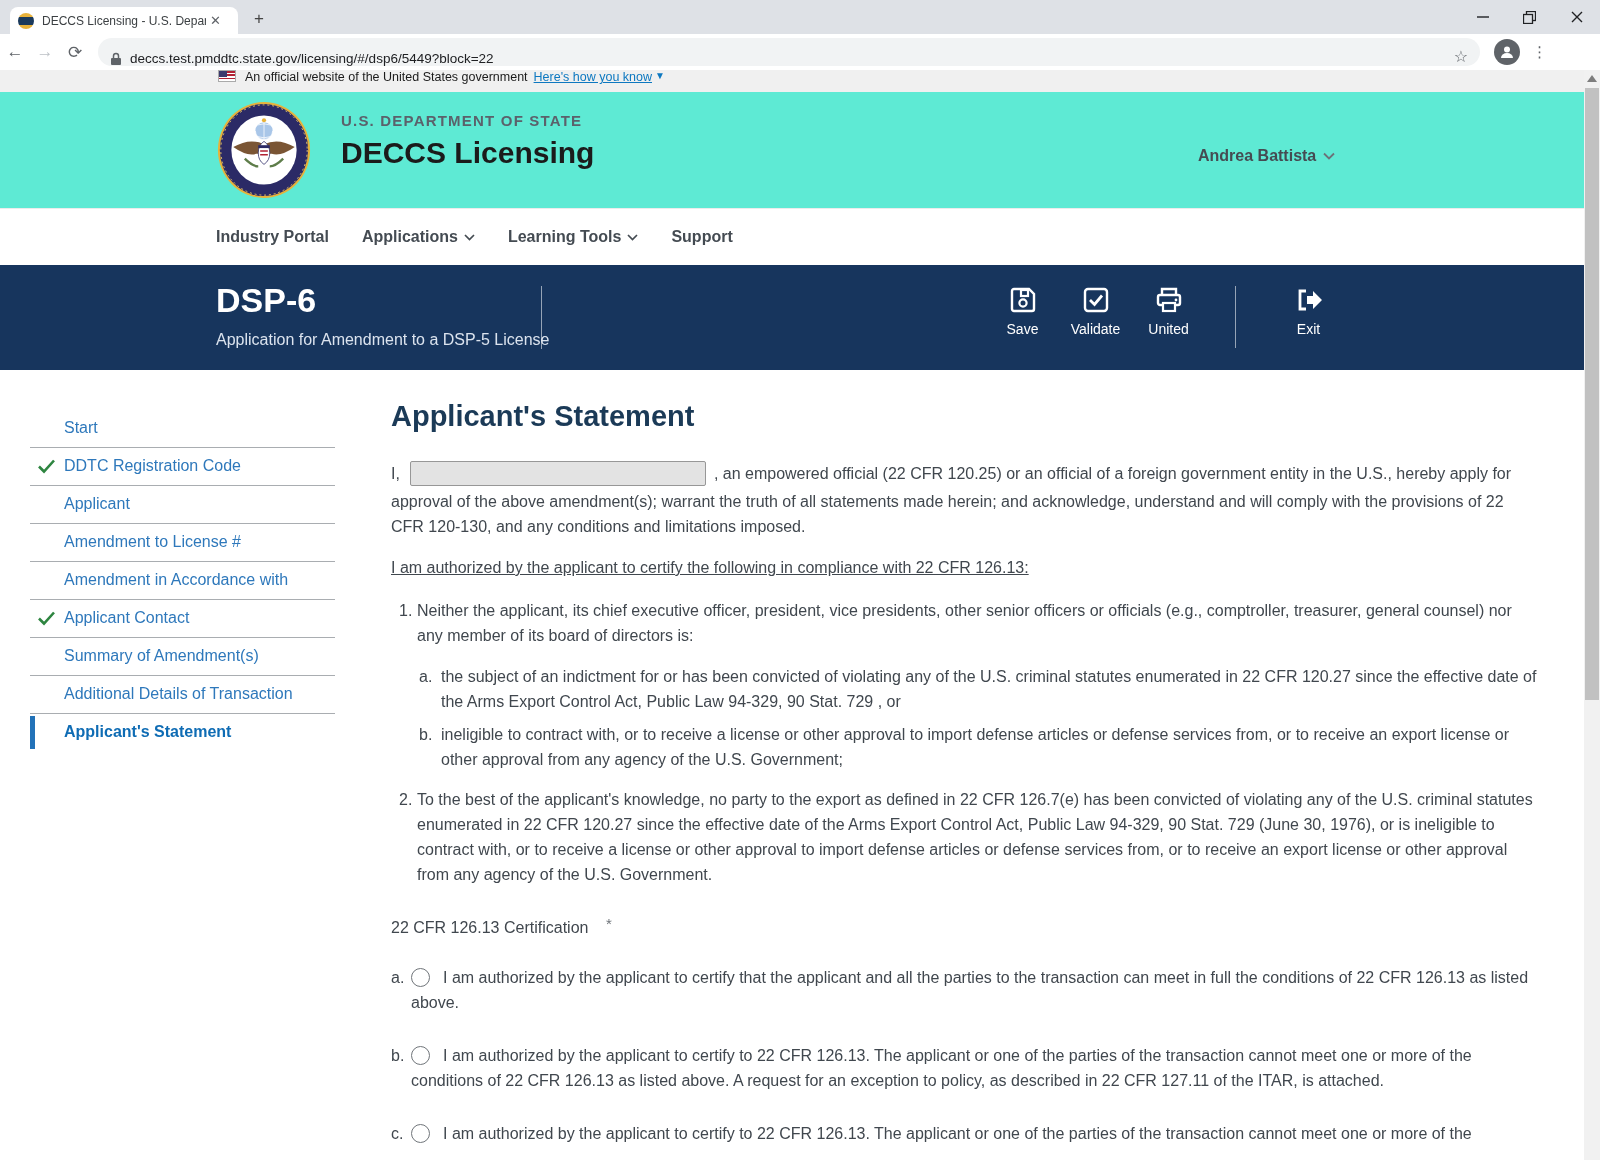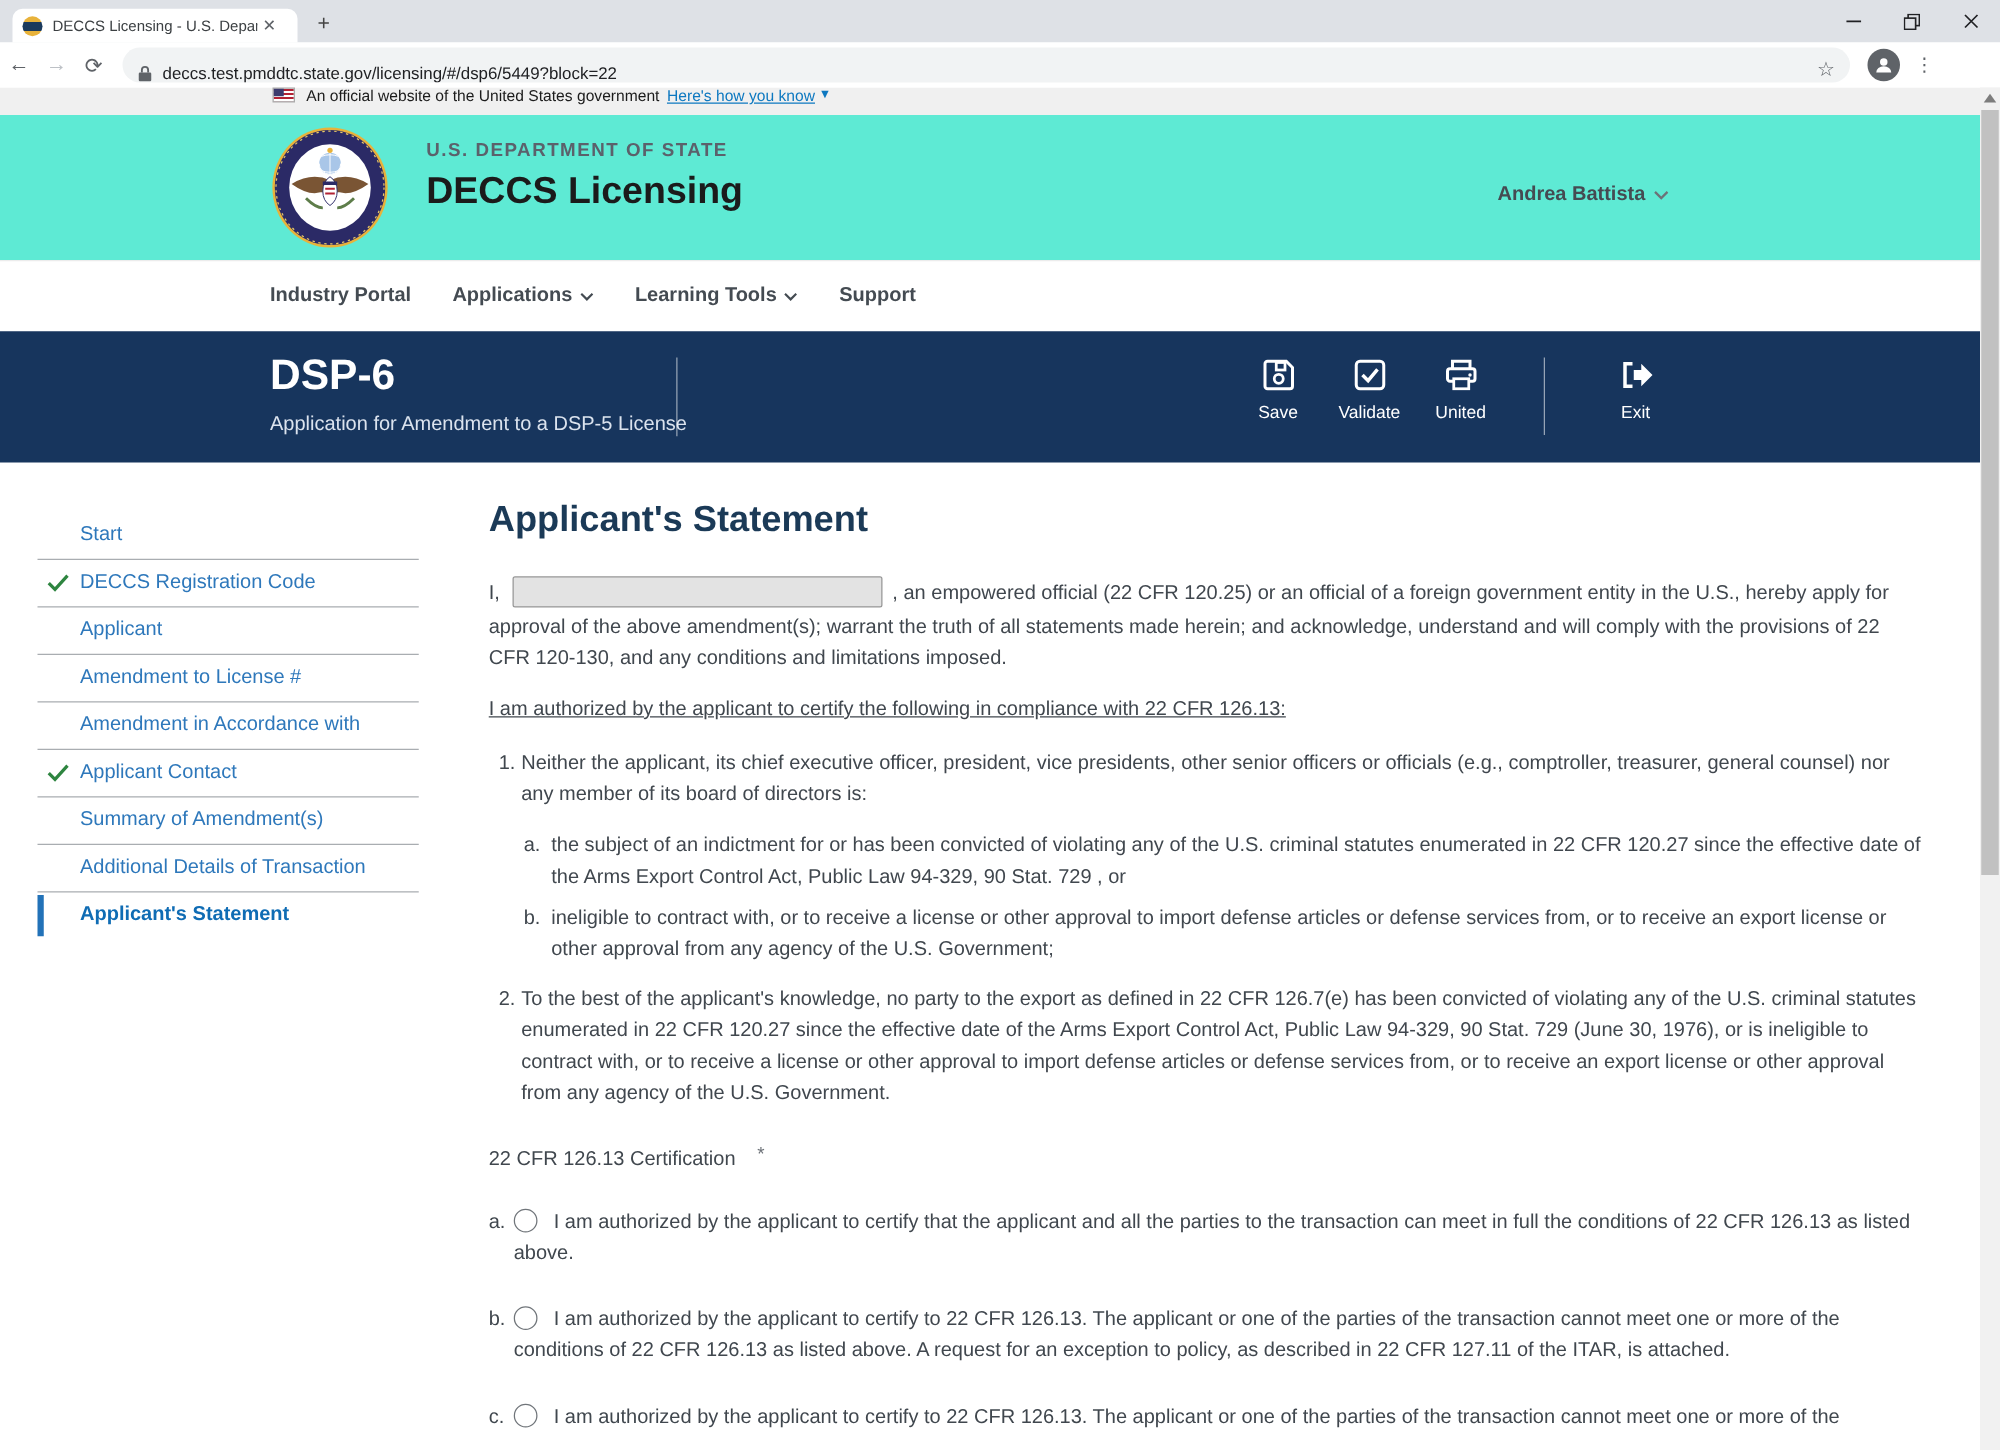--- a/index.html
+++ b/index.html
@@ -248,21 +248,21 @@
   </div>
 </div>
 
 <div class="content">
   <div class="sidebar">
     <div class="side-item bordered"><span>Start</span></div>
     <div class="side-item bordered">
       <svg class="side-check" width="19" height="16" viewBox="0 0 19 16">
           <polyline points="2,8.5 7,13.5 17,2.5" fill="none" stroke="#2e8540" stroke-width="2.6"></polyline>
         </svg>
-      <span>DECCS Registration Code</span>
+      <span>DDTC Registration Code</span>
     </div>
     <div class="side-item bordered"><span>Applicant</span></div>
     <div class="side-item bordered"><span>Amendment to License #</span></div>
     <div class="side-item bordered"><span>Amendment in Accordance with</span></div>
     <div class="side-item bordered">
       <svg class="side-check" width="19" height="16" viewBox="0 0 19 16">
           <polyline points="2,8.5 7,13.5 17,2.5" fill="none" stroke="#2e8540" stroke-width="2.6"></polyline>
         </svg>
       <span>Applicant Contact</span>
     </div>

